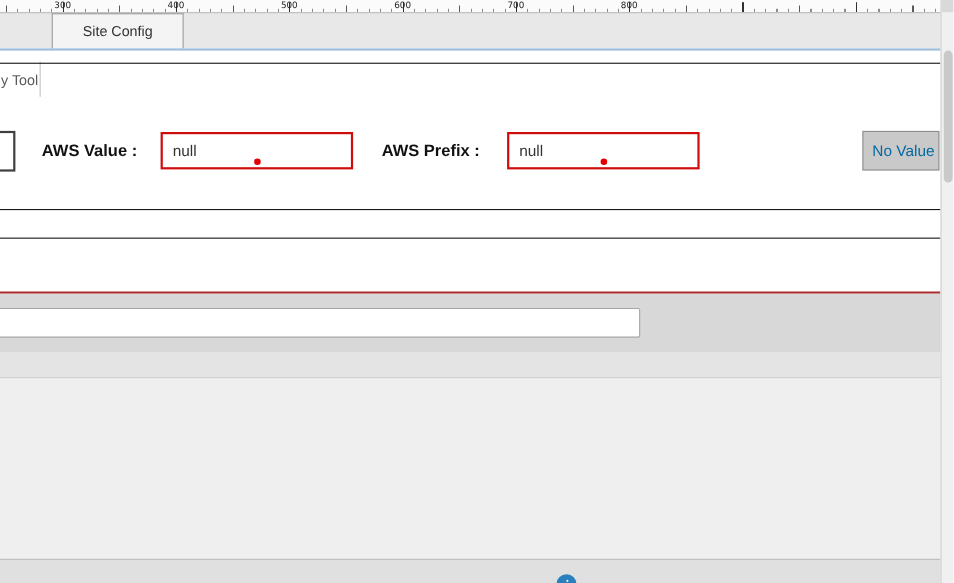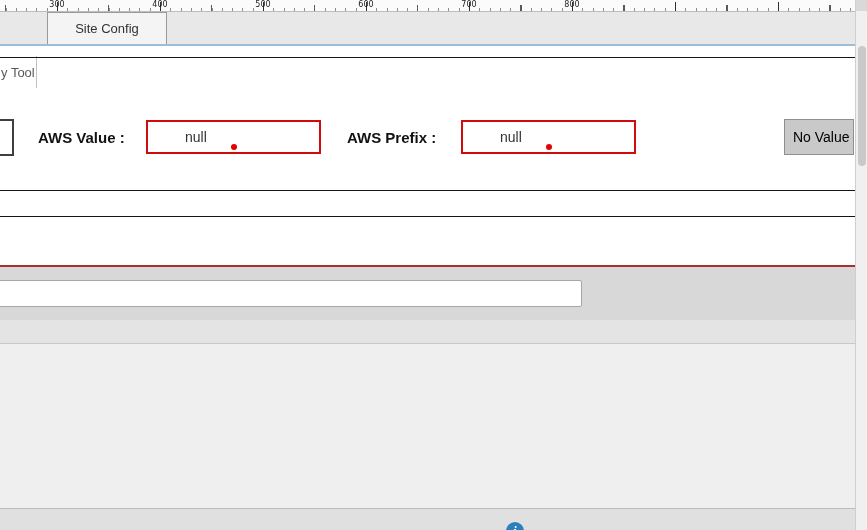--- a/index.html
+++ b/index.html
@@ -42,28 +42,28 @@
   
   .hline { position:absolute; left:0; width:855px; height:1px; background:#151515; }
   .redline { position:absolute; left:0; width:855px; height:2px; background:var(--red-divider,#ad2c2c); }
 
   
   .cropped-input { position:absolute; left:-62px; top:119px; width:76px; height:37px;
                    background:#fff; border:2px solid #3f3f3f; }
   .field-label { position:absolute; top:129px; font-size:15px; font-weight:bold;
                  color:#111; white-space:nowrap; }
   .error-input { position:absolute; top:120px; width:175px; height:34px;
-                 background:#fff; border:2px solid var(--error-border,#cf0b0b);padding-left:28px; }
+                 background:#fff; border:2px solid var(--error-border,#cf0b0b); }
   .error-input input { width:100%; height:100%; border:none; outline:none; background:transparent;
                  font-family:"Liberation Sans",sans-serif; font-size:14px; color:#333; padding-left:9px; }
   .error-dot { position:absolute; left:50%; transform:translateX(-50%); bottom:2px;
                width:6px; height:6px; border-radius:50%; background:var(--error-dot,#e30000); }
   .disabled-select { position:absolute; left:784px; top:119px; width:70px; height:36px;
                  background:#c9c9c9; border:1px solid #8f8f8f; display:flex; align-items:center;
-                 padding-left:8px; font-size:14px; color:#000000; white-space:nowrap; overflow:hidden; }
+                 padding-left:8px; font-size:14px; color:#0369a1; white-space:nowrap; overflow:hidden; }
 
   
   .filter-strip { position:absolute; left:0; top:267px; width:855px; height:53px; background:#d8d8d8; }
   .filter-input { position:absolute; left:-20px; top:13px; width:602px; height:27px;
                   background:#fff; border:1px solid #a6a6a6; border-radius:2px;
                   font-family:"Liberation Sans",sans-serif; font-size:13px; color:#333; padding:0 8px; outline:none; }
   .sub-strip { position:absolute; left:0; top:320px; width:855px; height:24px;
                background:#e4e4e4; border-bottom:1px solid #c9c9c9; }
   .body-area { position:absolute; left:0; top:344px; width:855px; height:164px; background:#efefef; }
   .bottom-bar { position:absolute; left:0; top:508px; width:855px; height:22px;

